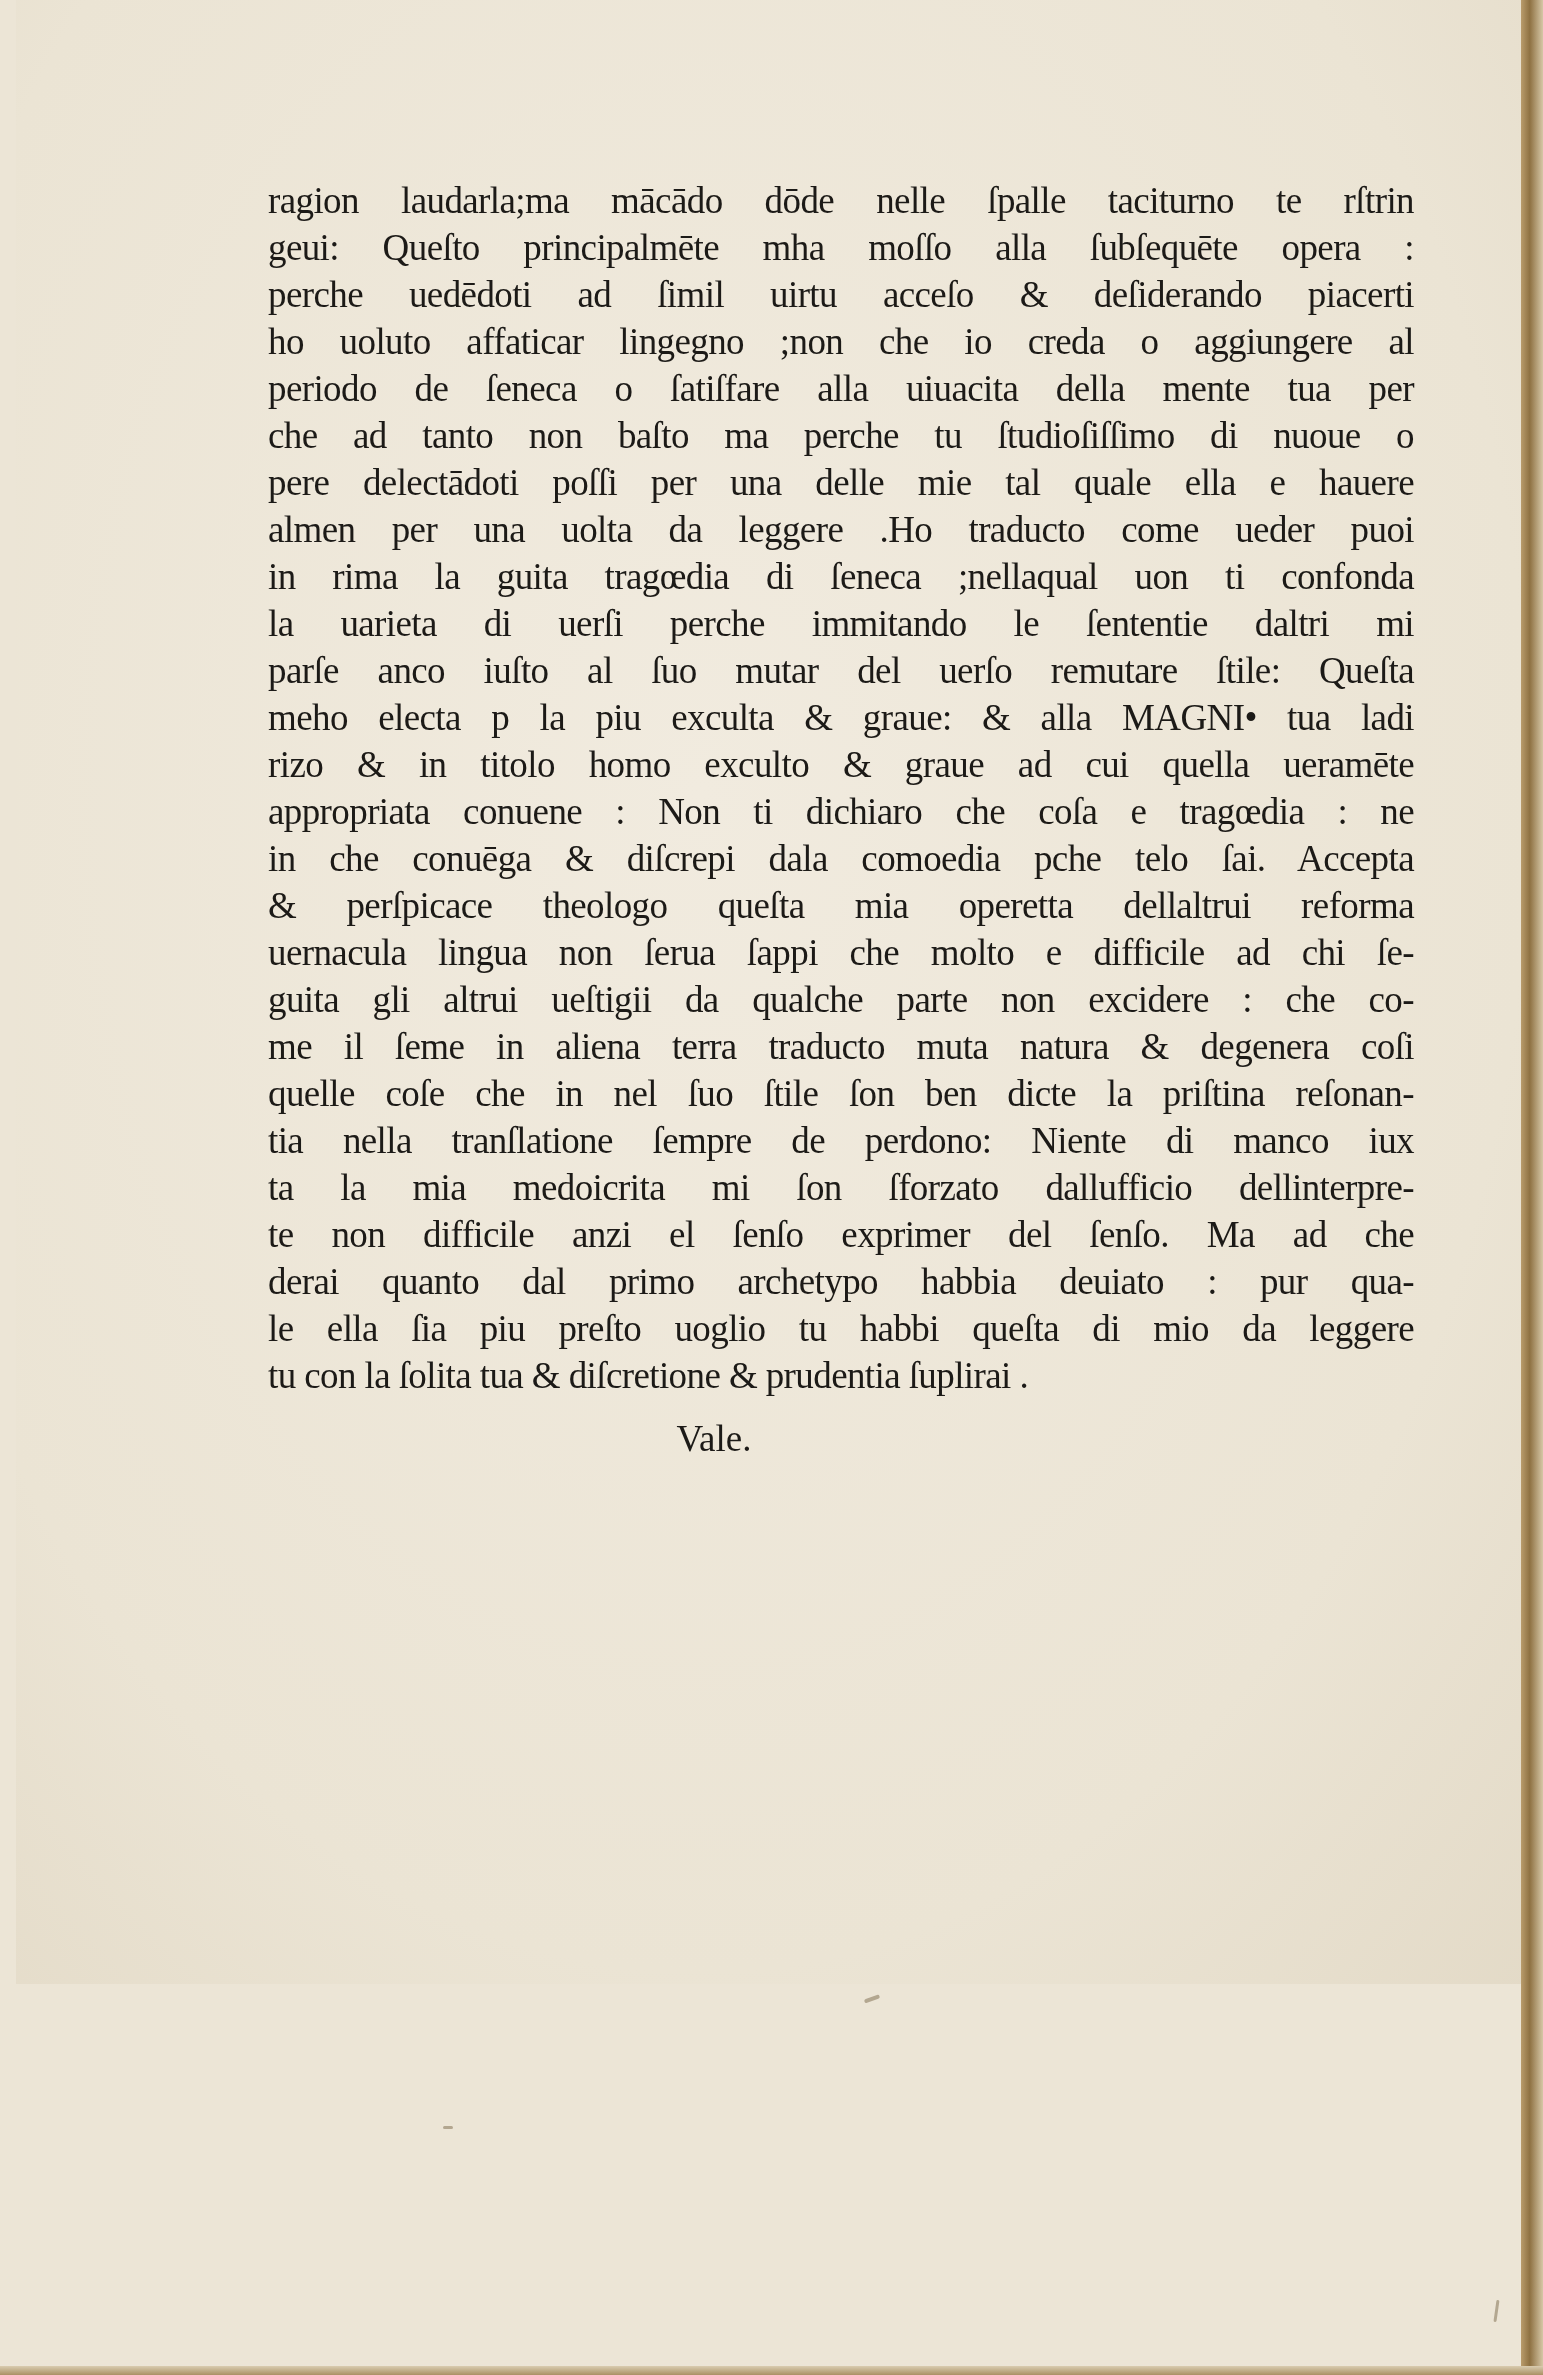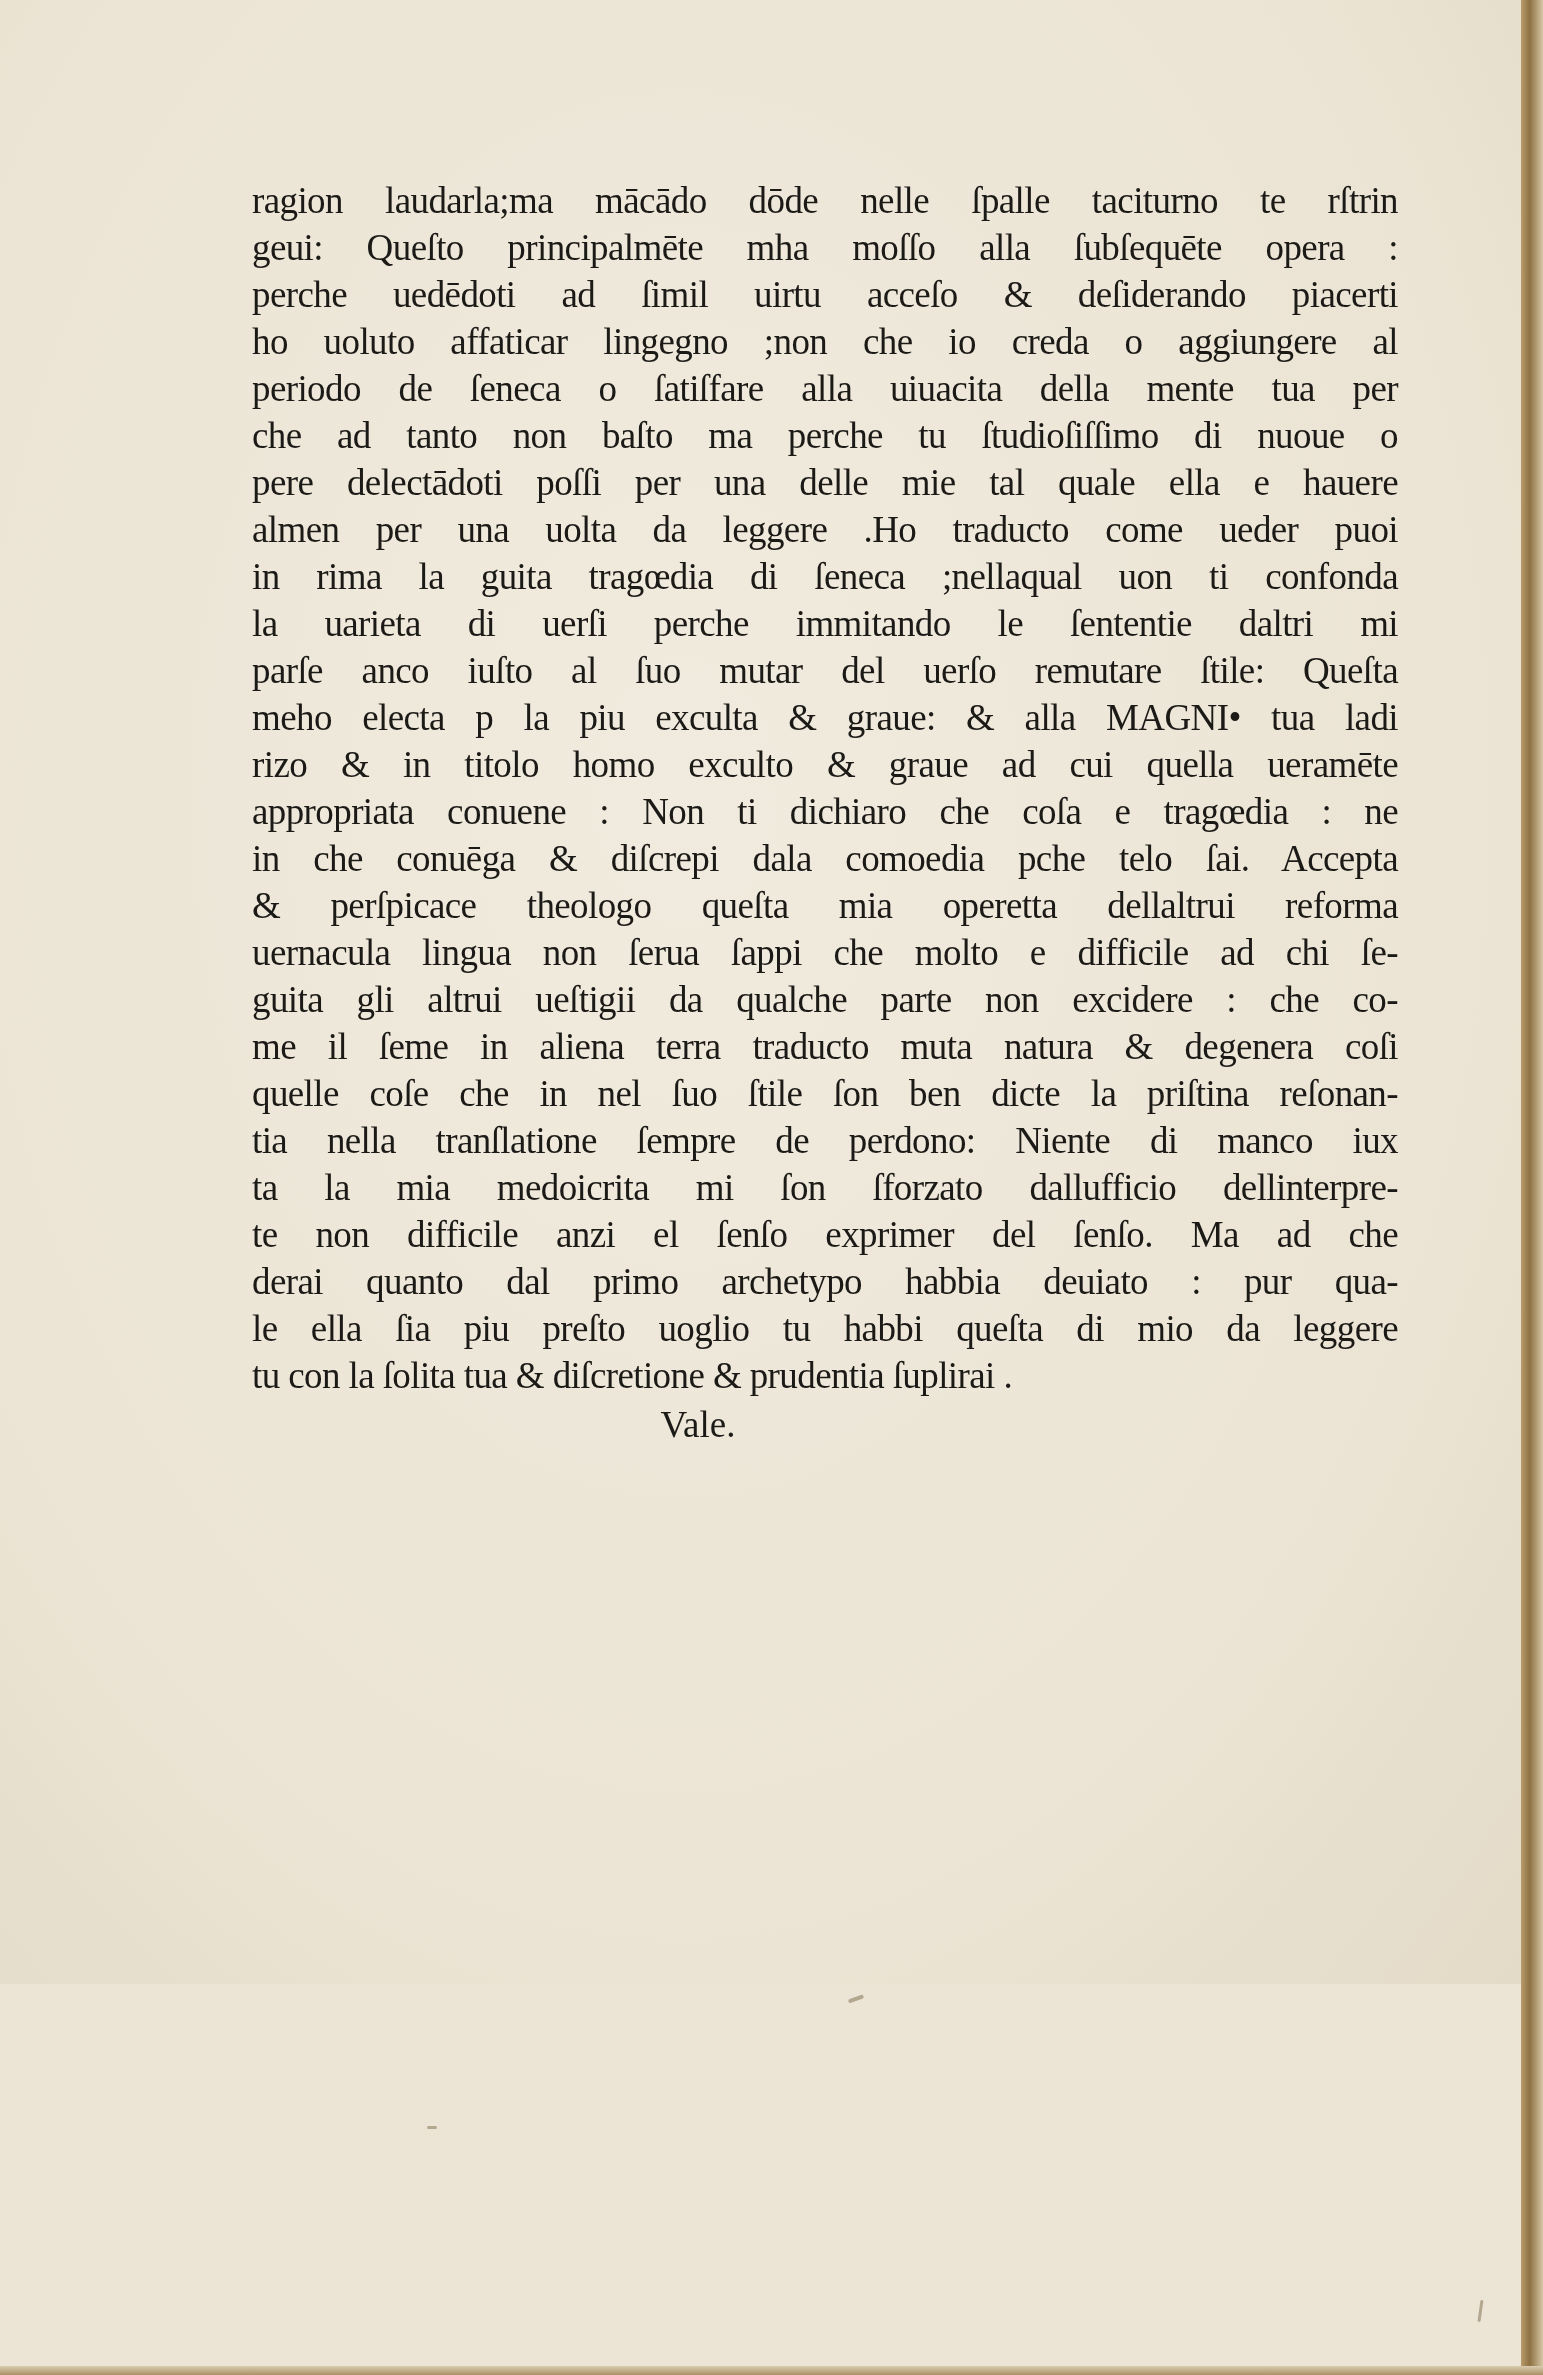--- a/index.html
+++ b/index.html
@@ -3,21 +3,21 @@
   <meta charset="utf-8">
   <style>
     html, body { margin: 0; padding: 0; }
     body {
       width: 1544px; height: 2376px; overflow: hidden;
       background: #ece5d6;
       position: relative;
       font-family: "DejaVu Serif", serif;
     }
     .page {
-      position: absolute; left: 0; top: 0; width: 1521px; height: 1984px;
+      position: absolute; left: 16px; top: 0; width: 1521px; height: 1984px;
       background: radial-gradient(ellipse at 45% 40%, #f1ebdf 0%, #ebe4d4 70%, #e3dac7 100%);
     }
     .edge-right {
       position: absolute; left: 1521px; top: 0; width: 22.4px; height: 2376px;
       background: linear-gradient(to right, #b99c6c, #8e7142 40%, #d6c7a6);
     }
     .edge-bottom {
       position: absolute; left: 0; top: 2366px; width: 1544px; height: 9.8px;
       background: linear-gradient(to bottom, #d9ccb0, #a58a5c);
     }
@@ -33,21 +33,21 @@
       font-size: 37px;
       line-height: 47px;
     }
     .line {
       display: block; white-space: nowrap;
       text-align: justify; text-align-last: justify;
       letter-spacing: -0.6px;
     }
     .line.last { text-align-last: left; }
     .closing {
-      display: block; text-align: center; margin-top: 2px;
+      display: block; text-align: center; margin-top: 16px;
       padding-right: 254px;
     }
     .mark {
       position: absolute; background: rgba(110,90,60,0.45); border-radius: 2px;
     }
   </style>
 </head>
 <body>
 
 <div class="page">

